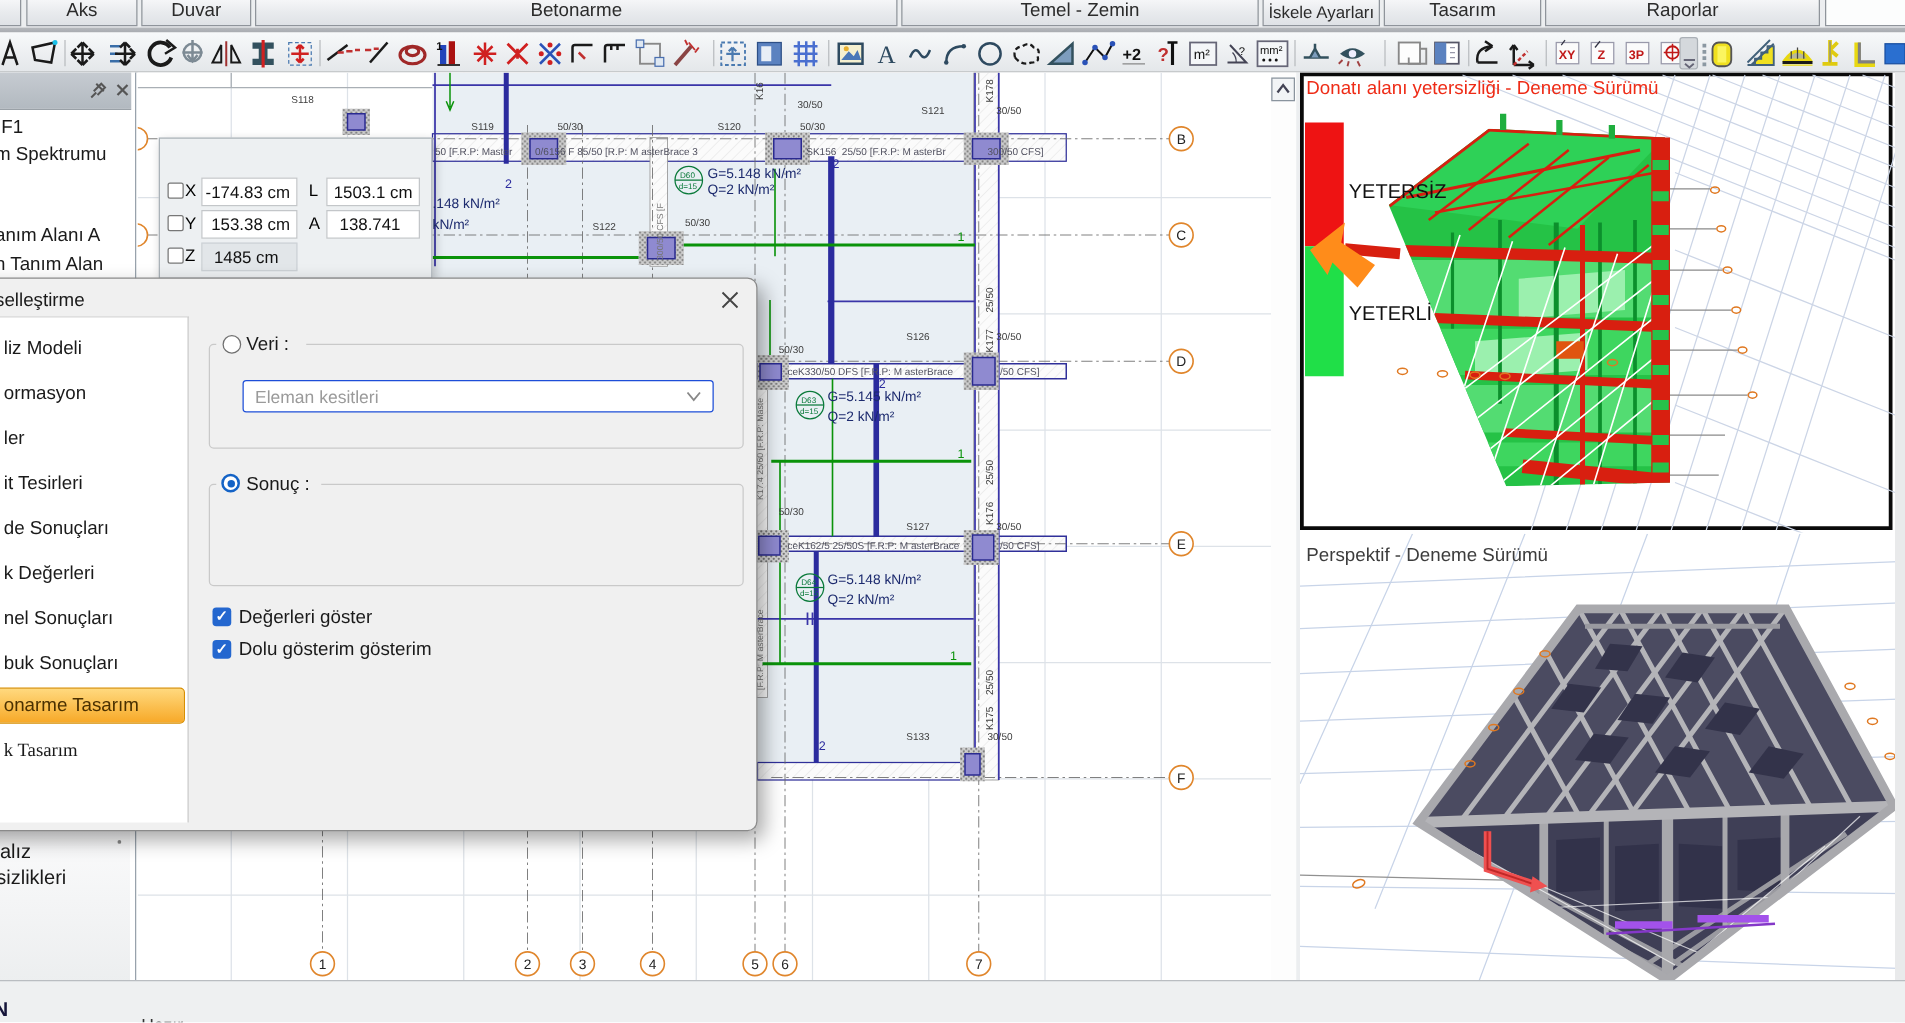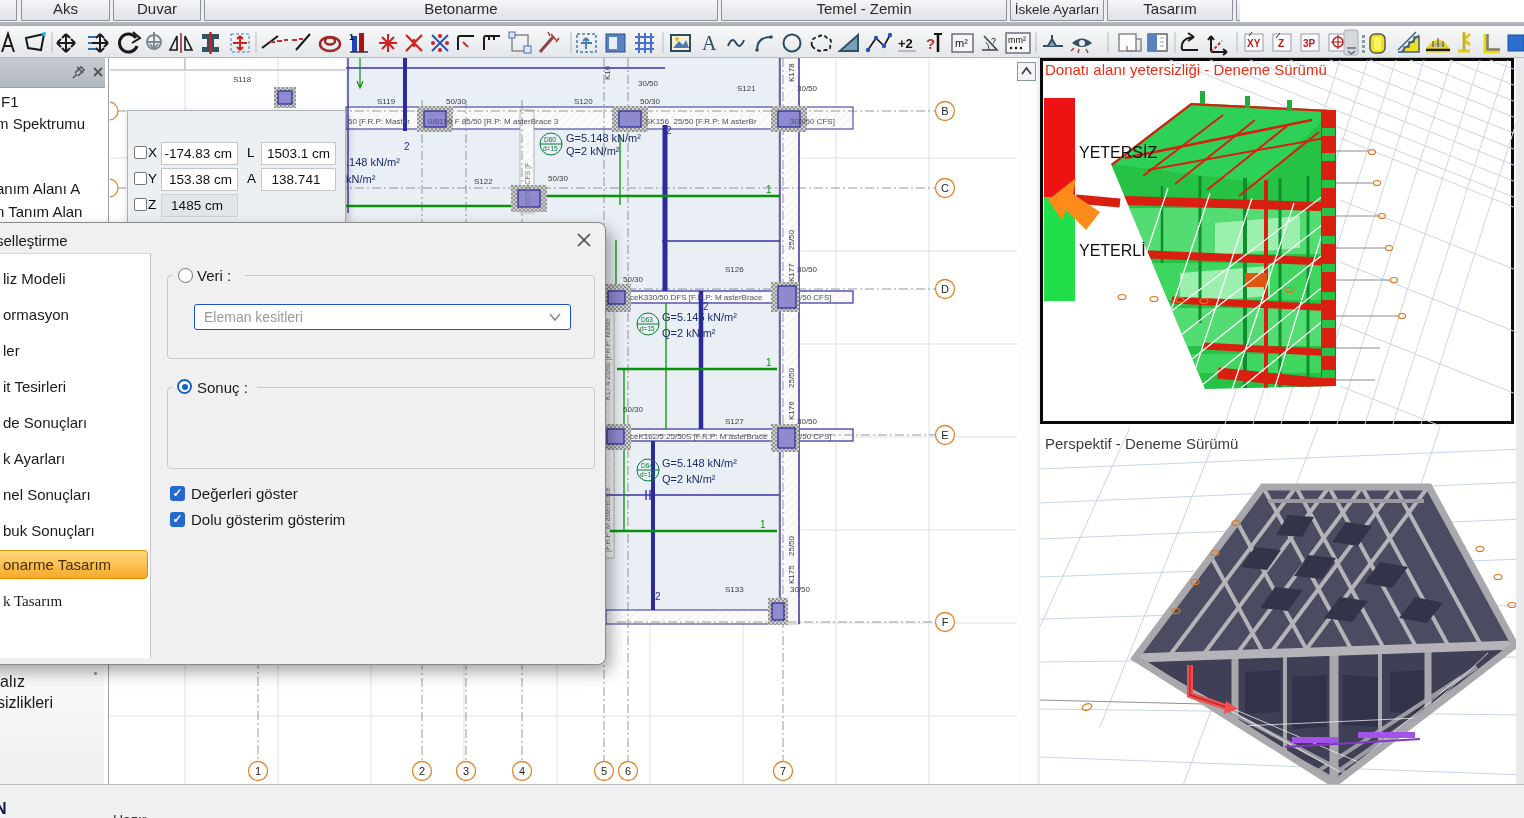--- a/index.html
+++ b/index.html
@@ -14,21 +14,21 @@
 .gbx{position:absolute;border:1px solid #c9c9c9;border-radius:4px;}
 .ddn{position:absolute;background:#fff;border:1px solid #1d4ed8;border-radius:3px;font-size:14px;
  display:flex;align-items:center;padding-left:9px;box-sizing:border-box;}
 .chk{position:absolute;width:15px;height:15px;background:#2467cf;border-radius:3px;color:#fff;
  font-size:12px;text-align:center;line-height:15px;font-weight:bold;}
 .dlgtext{font-size:15px;color:#1a1a1a;position:absolute;white-space:nowrap;}
 </style></head>
 <body>
 <div id="root">
 
-<div class="abs" style="left:0;top:0;width:1240px;height:22px;background:#eceef0;overflow:hidden;">
+<div class="abs" style="left:0;top:0;width:1524px;height:22px;background:#eceef0;overflow:hidden;">
  <div class="tab" style="left:-30px;width:47px;"></div>
  <div class="tab" style="left:21px;width:89px;">Aks</div>
  <div class="tab" style="left:113px;width:88px;">Duvar</div>
  <div class="tab" style="left:204px;width:514px;">Betonarme</div>
  <div class="tab" style="left:721px;width:286px;">Temel - Zemin</div>
  <div class="tab" style="left:1010px;width:94px;font-size:13.5px;">İskele Ayarları</div>
  <div class="tab" style="left:1107px;width:126px;">Tasarım</div>
  <div class="tab" style="left:1236px;width:220px;">Raporlar</div>
  <div class="tab" style="left:1460px;width:80px;background:#fcfdfd;"></div>
 </div>
@@ -725,21 +725,21 @@
  <div class="dlgtext" style="left:14px;top:9px;">Görselleştirme</div>
  <svg style="position:absolute;left:620px;top:10px;" width="14" height="14">
         <path d="M1 1 L13 13 M13 1 L1 13" stroke="#444" stroke-width="1.5"></path>
       </svg>
  <div class="abs" style="left:0;top:30px;width:194px;height:405px;background:#fff;border-top:1px solid #d5d5d5;border-right:1px solid #c8c8c8;box-sizing:border-box;">
   <div class="dlgtext" style="left:46px;top:16px;">liz Modeli</div>
   <div class="dlgtext" style="left:46px;top:52px;">ormasyon</div>
   <div class="dlgtext" style="left:46px;top:88px;">ler</div>
   <div class="dlgtext" style="left:46px;top:124px;">it Tesirleri</div>
   <div class="dlgtext" style="left:46px;top:160px;">de Sonuçları</div>
-  <div class="dlgtext" style="left:46px;top:196px;">k Ayarları</div>
+  <div class="dlgtext" style="left:46px;top:196px;">k Değerleri</div>
   <div class="dlgtext" style="left:46px;top:232px;">nel Sonuçları</div>
   <div class="dlgtext" style="left:46px;top:268px;">buk Sonuçları</div>
   <div class="abs" style="left:0;top:296px;width:191px;height:29px;background:linear-gradient(#ffd97e,#f7a928);border:1px solid #d98f00;border-radius:0 4px 4px 0;box-sizing:border-box;"></div>
   <div class="dlgtext" style="left:46px;top:302px;color:#4a3000;">onarme Tasarım</div>
   <div class="dlgtext" style="left:46px;top:339px;font-family:Liberation Serif, serif;">k Tasarım</div>
  </div>
  <div class="gbx" style="left:210px;top:52px;width:426px;height:82px;"></div>
  <div class="abs" style="left:216px;top:43px;width:72px;height:18px;background:#f0f0f0;"></div>
  <div class="abs" style="left:221px;top:45px;width:13px;height:13px;border:1px solid #707070;border-radius:50%;background:#fff;"></div>
  <div class="dlgtext" style="left:240px;top:44px;">Veri :</div>

